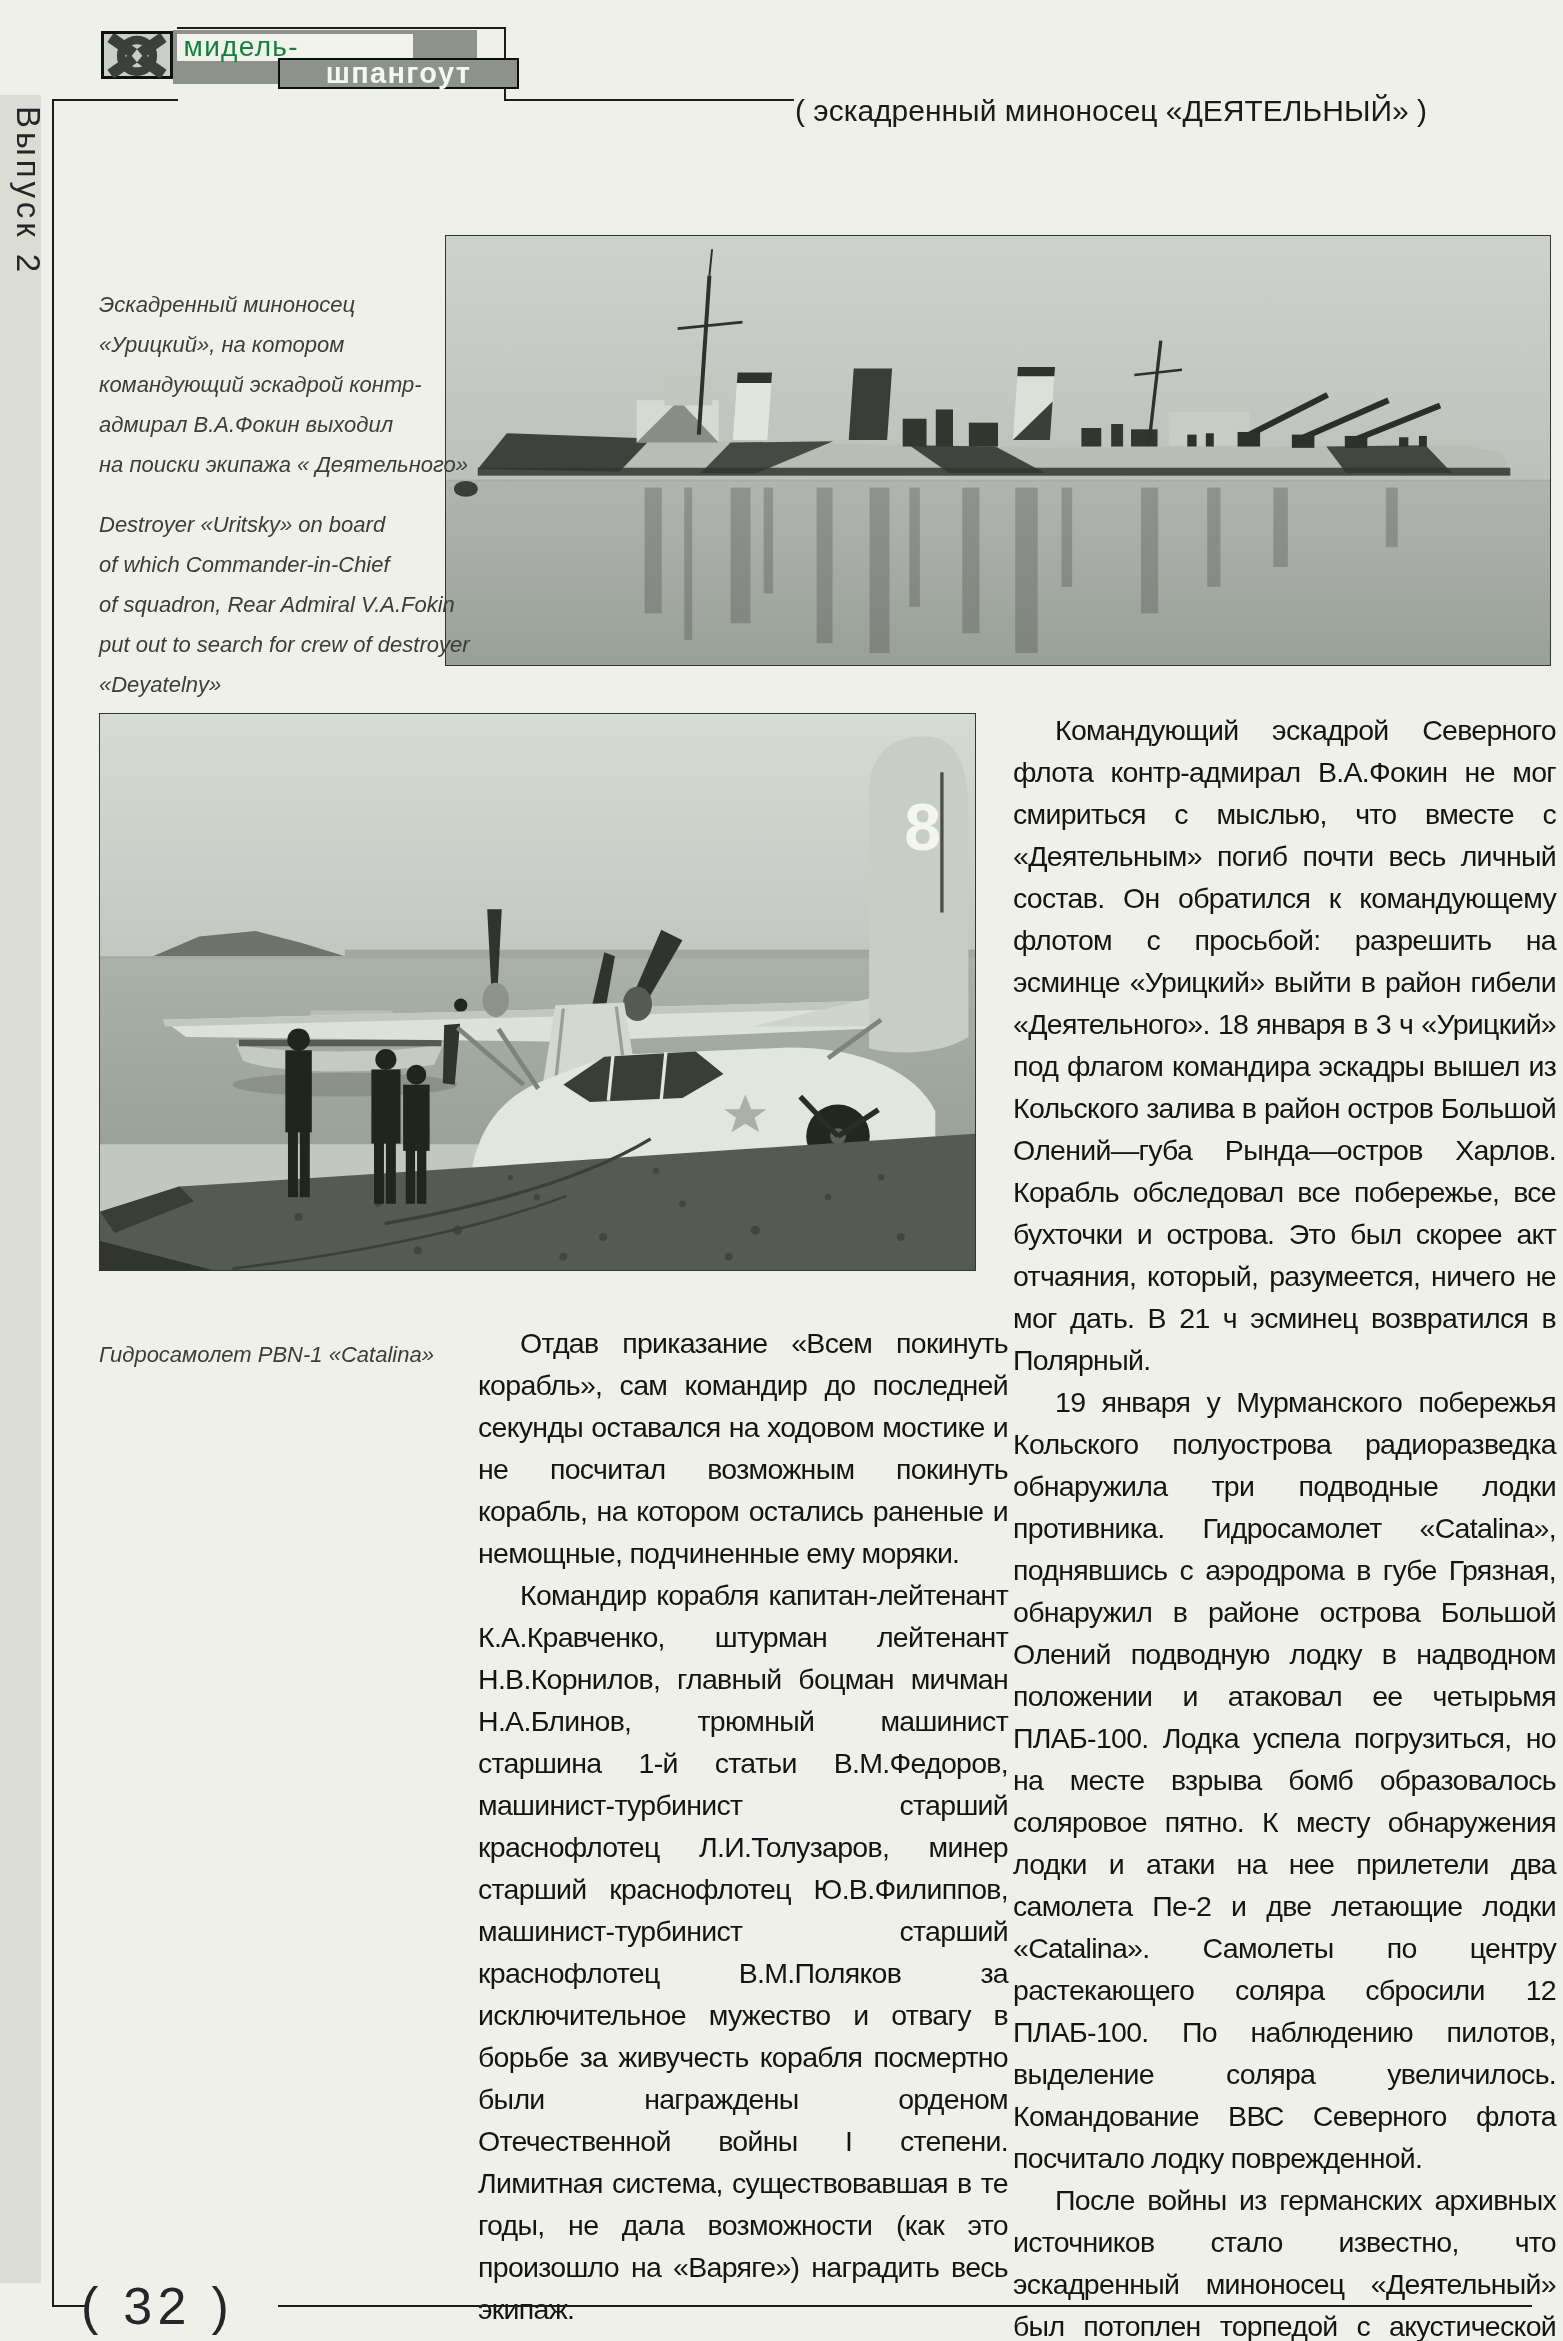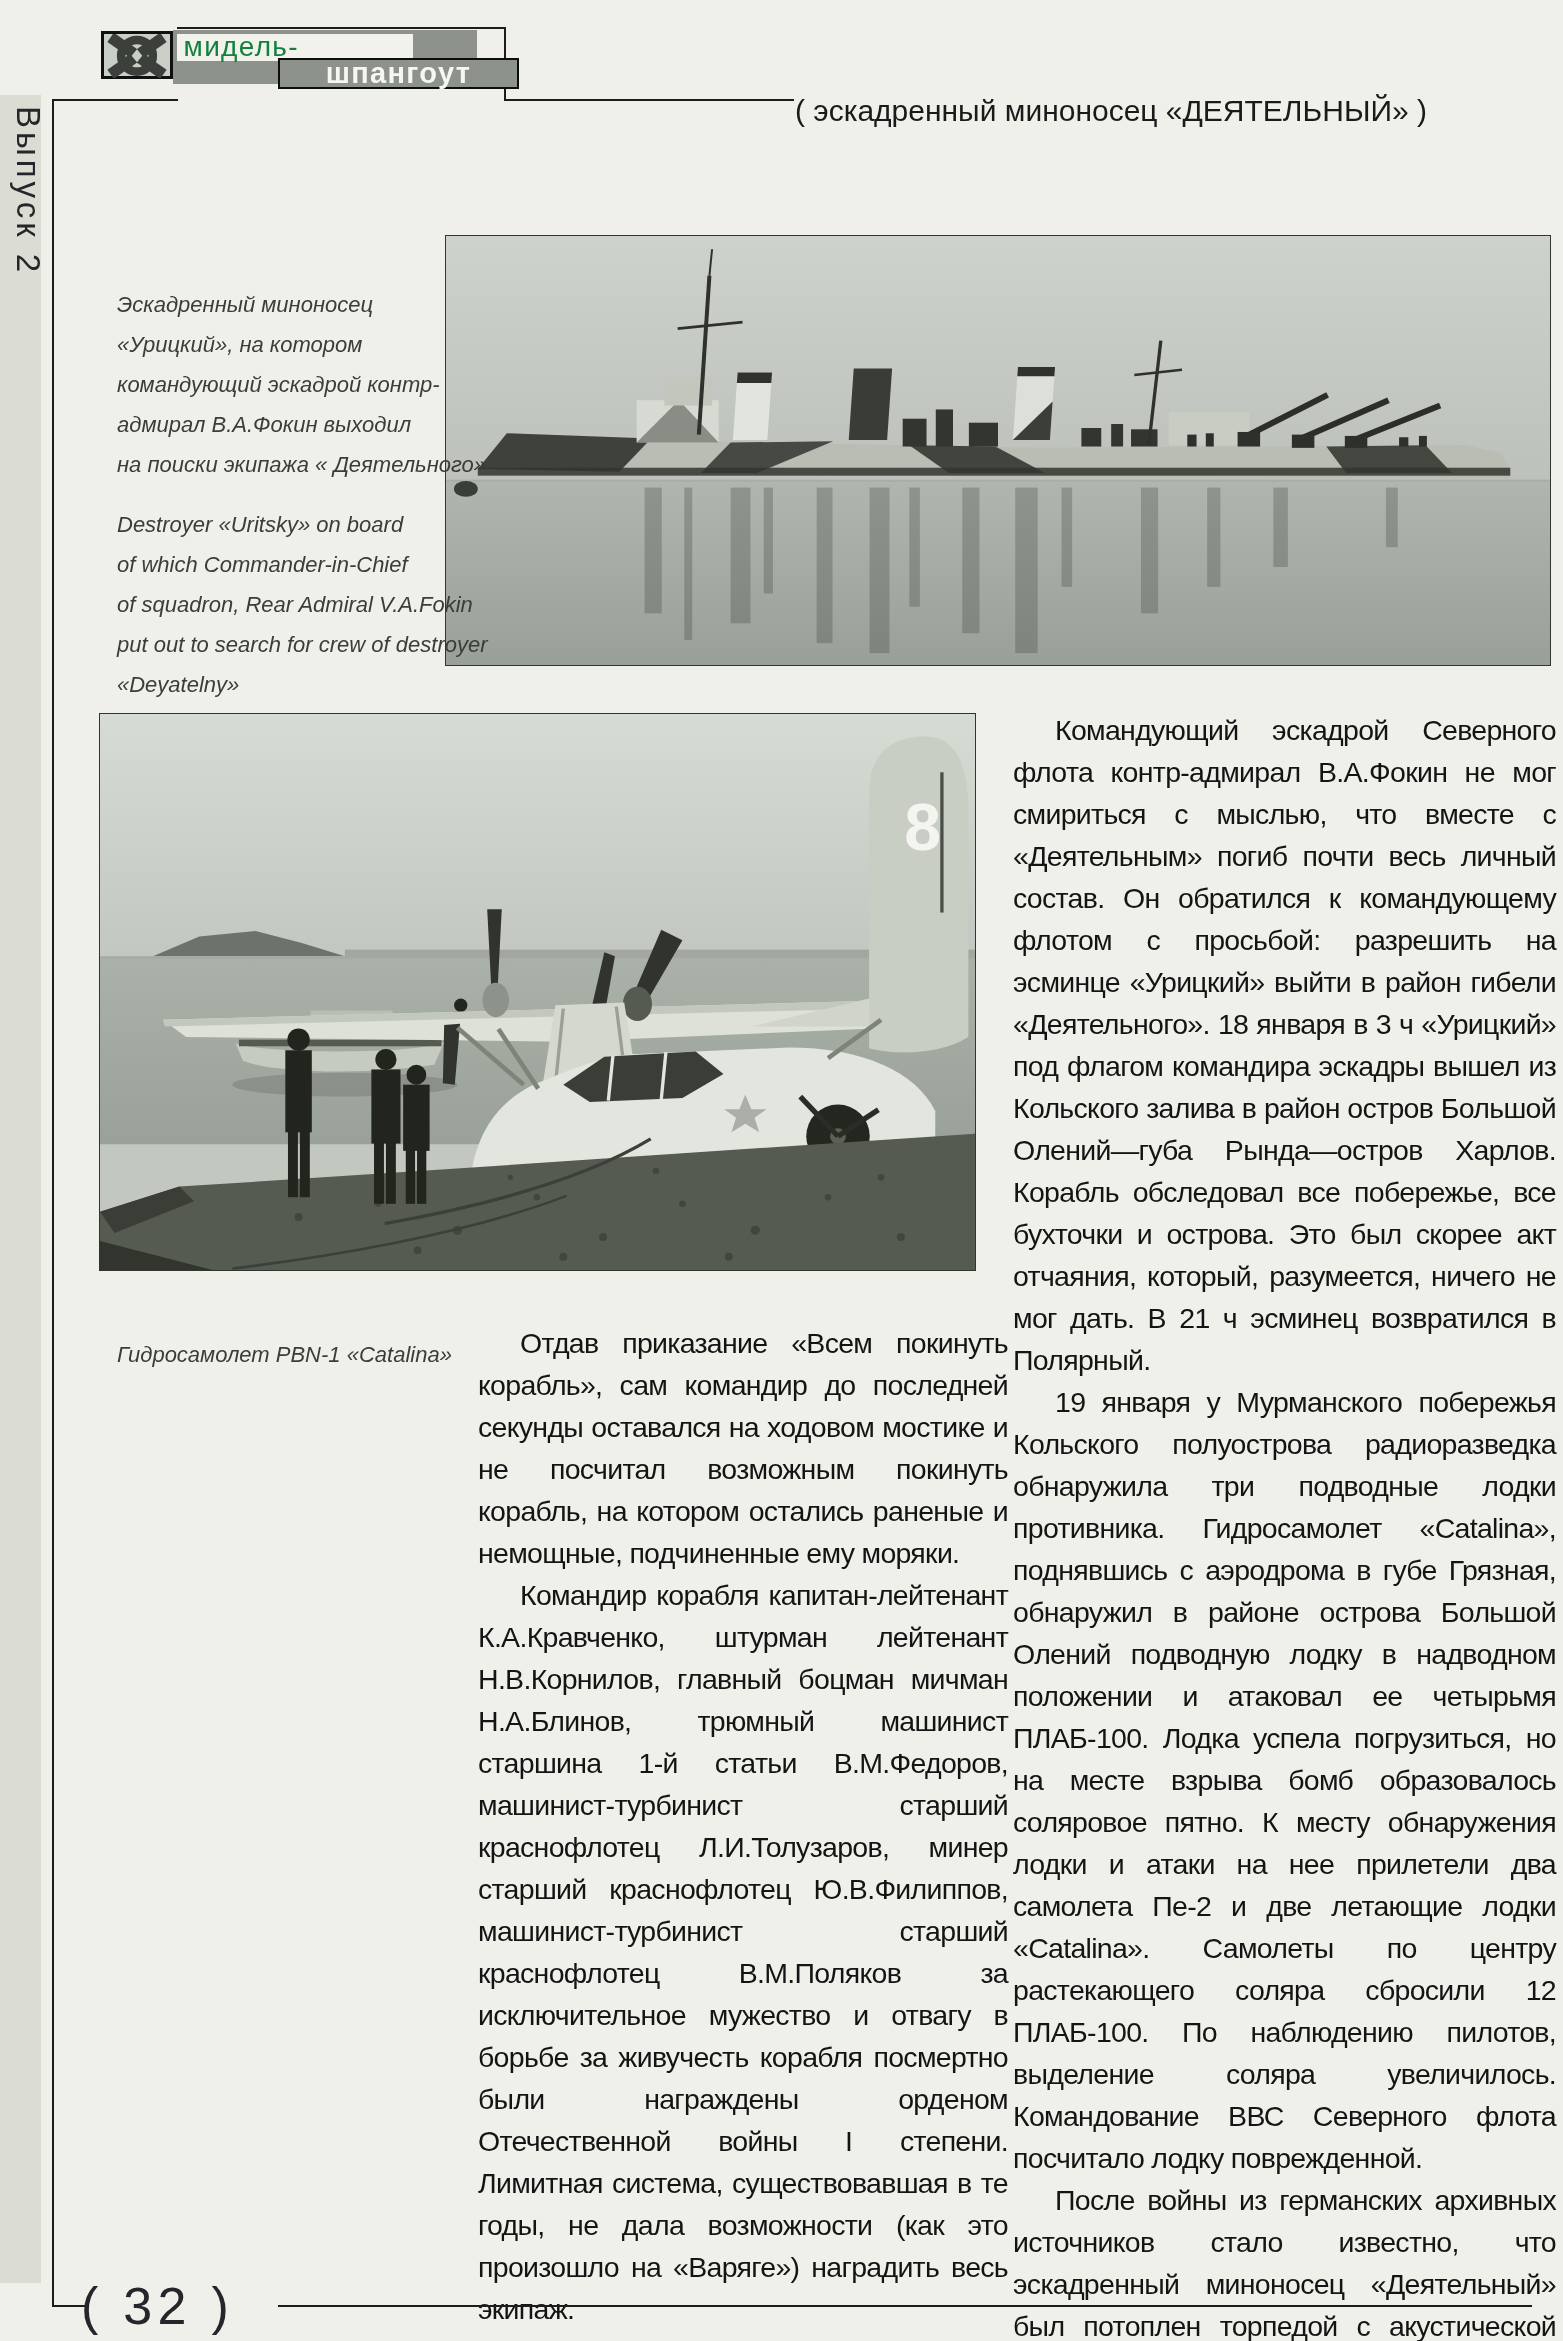--- a/index.html
+++ b/index.html
@@ -49,21 +49,21 @@
     left:795px;top:74px;width:768px;font-size:30px;letter-spacing:0px;
     color:#1a1a1a;white-space:nowrap;margin-top:20px;
   }
   
   .photo{border:1.3px solid #33352f;background:#c2c7c0;}
   .photo-destroyer{left:445px;top:235px;width:1104px;height:429px;}
   .photo-hydroplane{left:99px;top:713px;width:875px;height:556px;}
   .photo svg{display:block;width:100%;height:100%;}
   
   .caption{font-style:italic;font-size:22px;color:#3c3c38;letter-spacing:0;}
-  .caption .cline{height:40px;line-height:40px;white-space:nowrap;margin-left:18px;}
+  .caption .cline{height:40px;line-height:40px;white-space:nowrap;}
   .cap-destroyer{left:99px;top:285px;width:344px;}
   .cap-gap{height:20px;}
   .cap-hydroplane{left:99px;top:1330px;width:357px;}
   .cap-hydroplane .cline{height:50px;line-height:50px;}
   
   .col{
     font-size:28.5px;line-height:42px;text-align:justify;
     letter-spacing:-0.7px;word-spacing:0px;color:#141414;
   }
   .col p{margin:0;text-indent:42px;}

